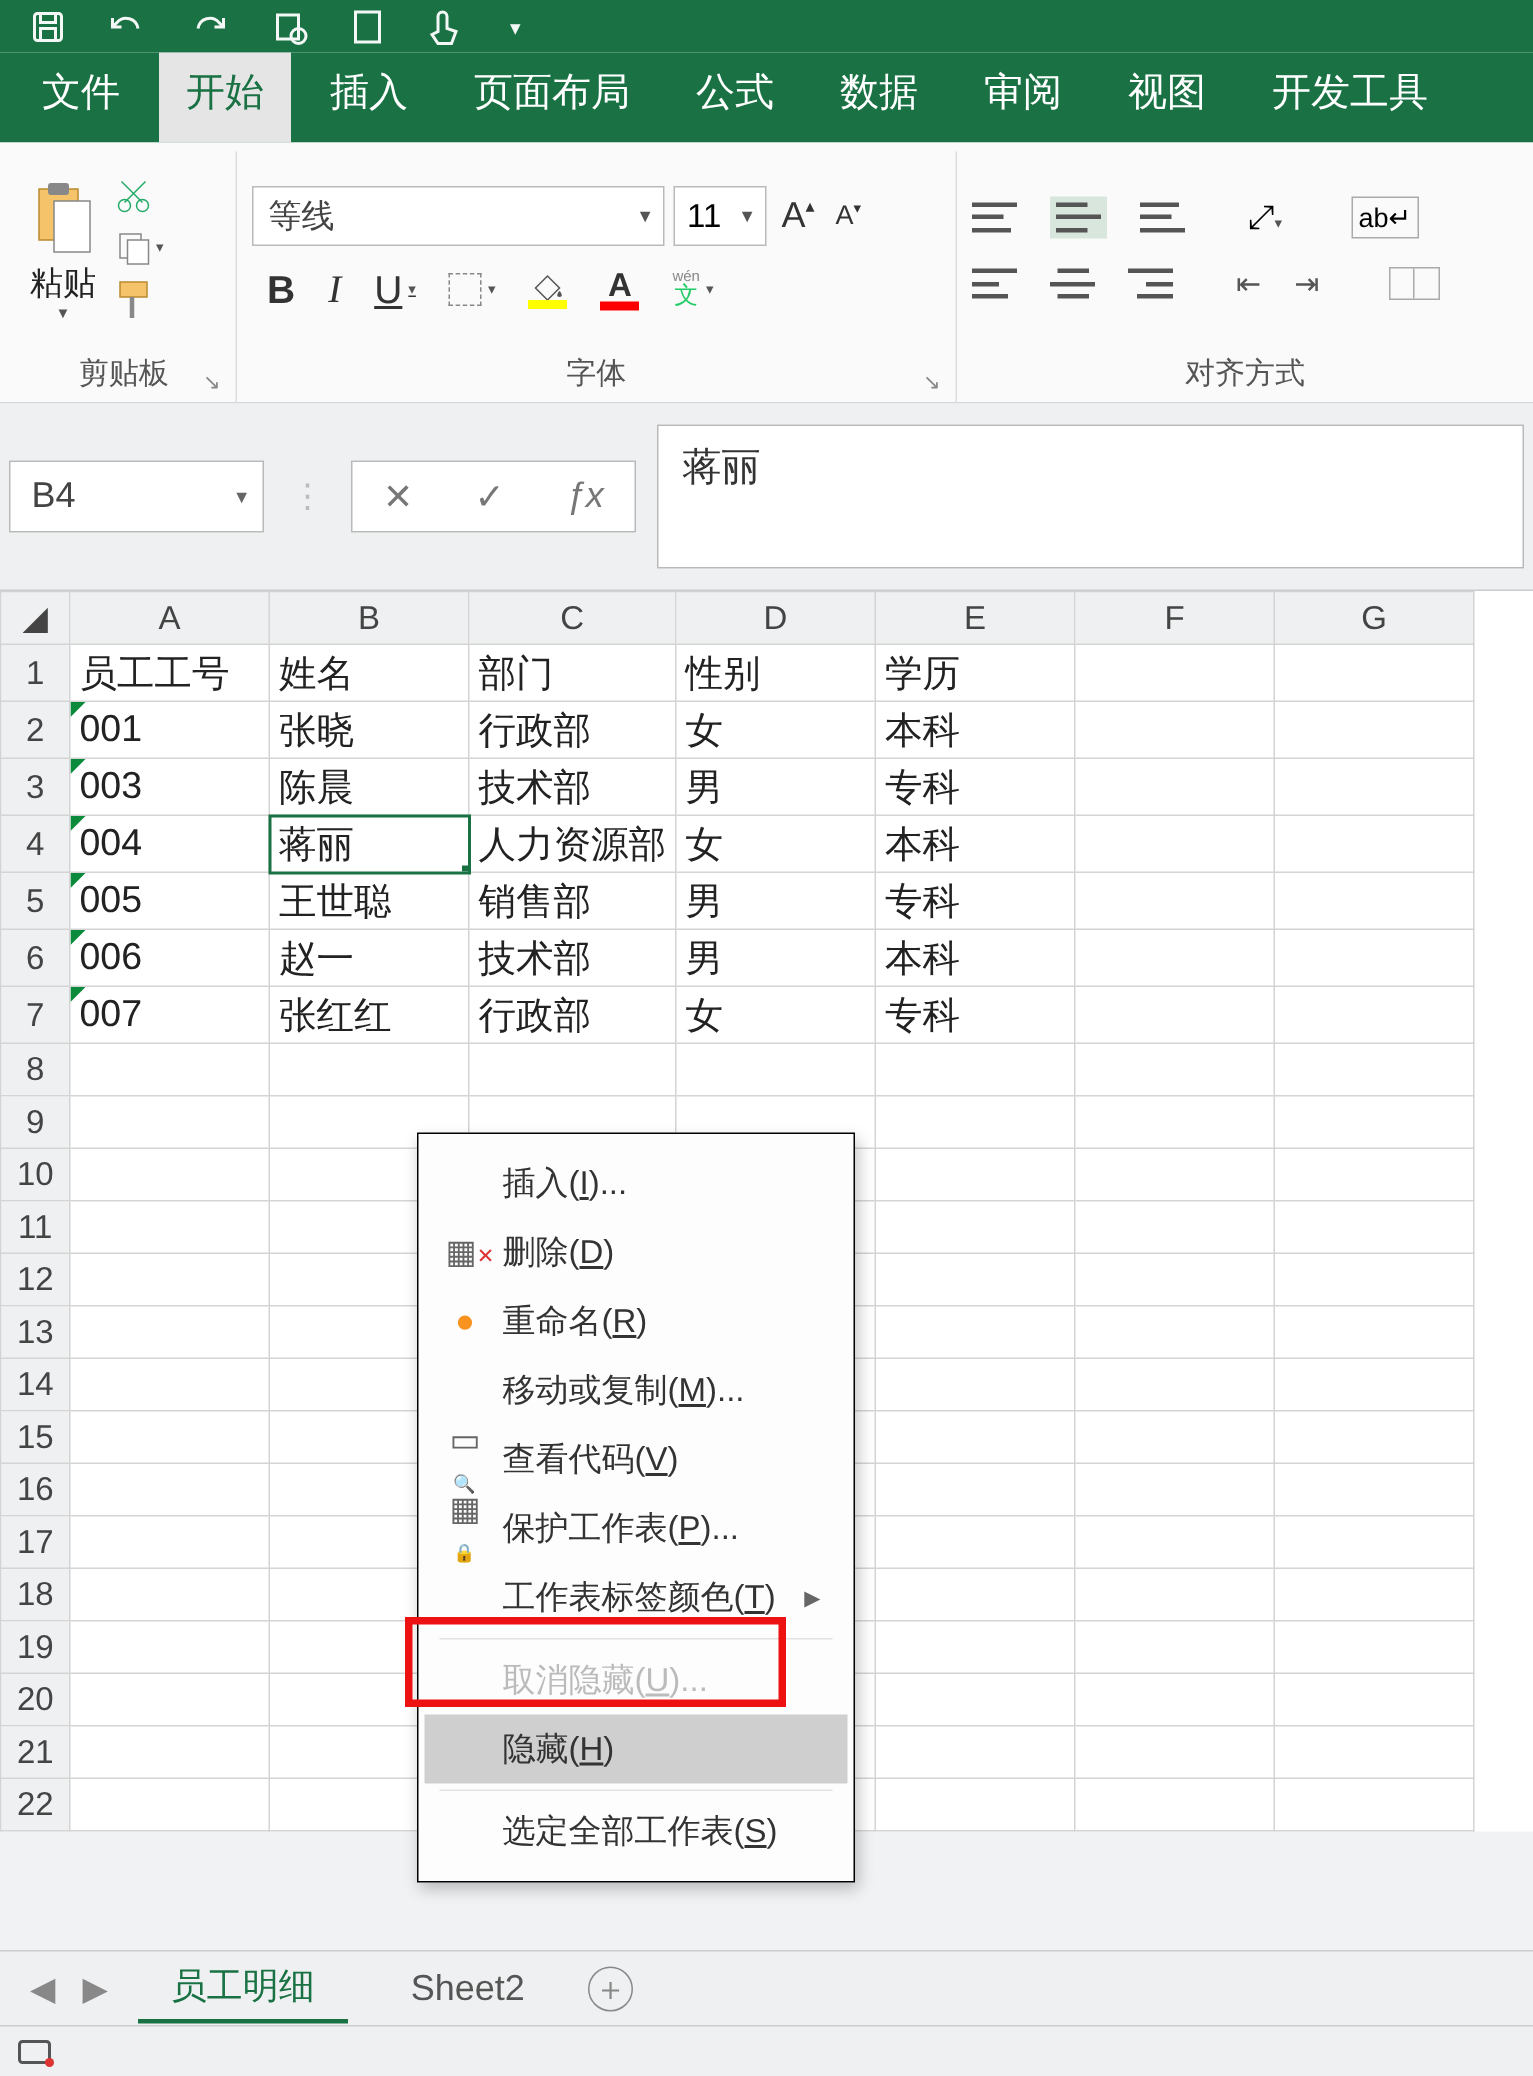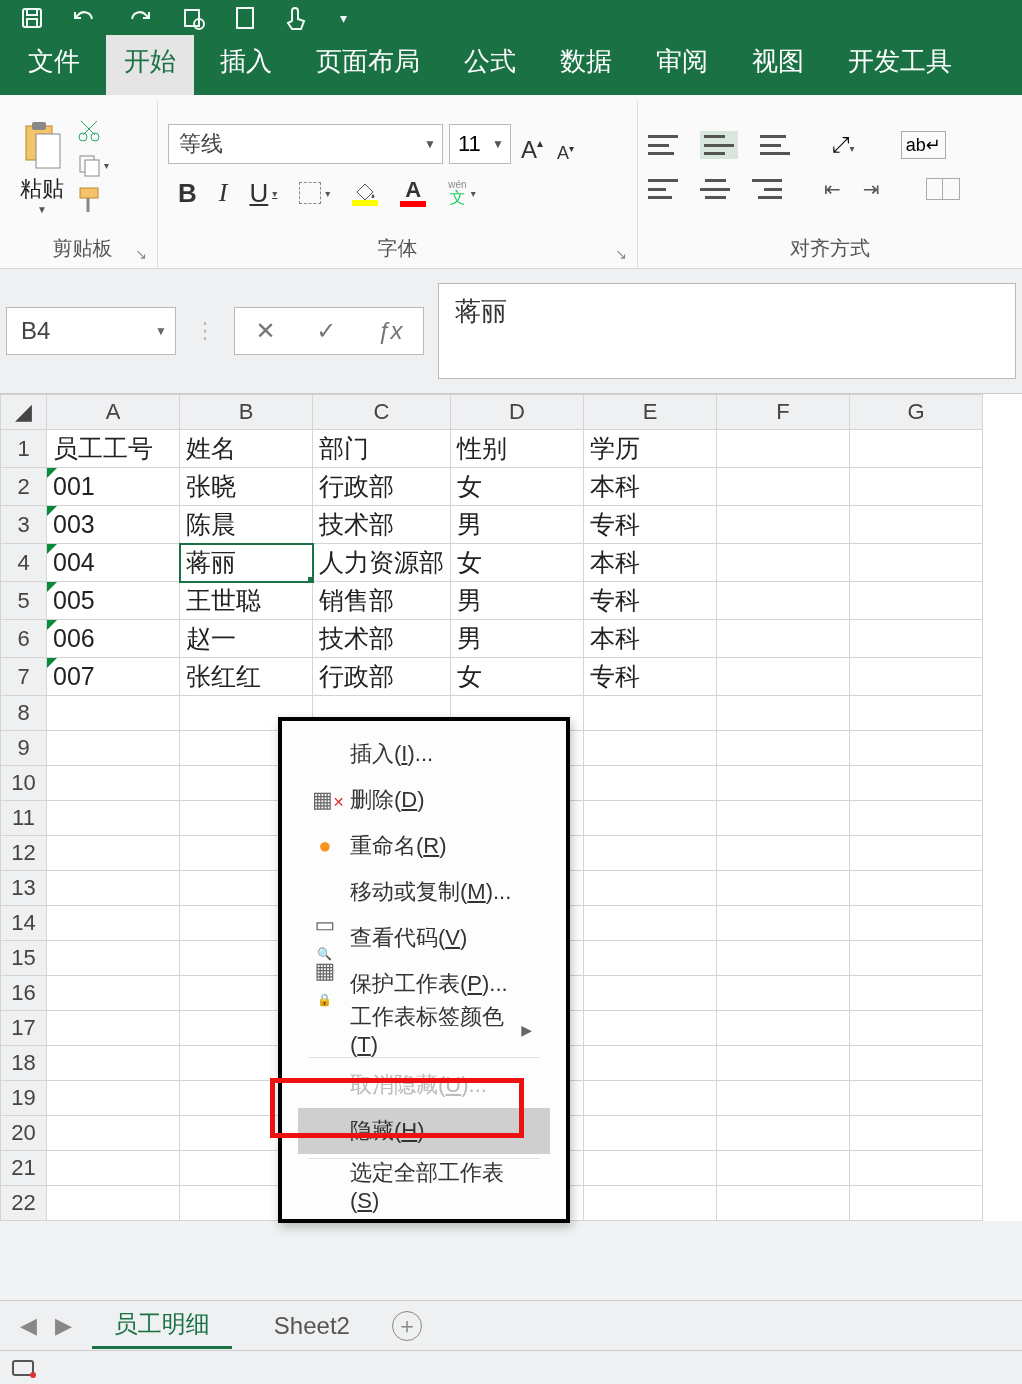--- a/index.html
+++ b/index.html
@@ -57,21 +57,21 @@
 .ribbon-group-label .launcher { position: absolute; right: 0; bottom: 6px; font-size: 14px; color: #888;}
 .clipb-col1 { display: flex; flex-direction: column; }
 .clipb-col2 { display: flex; flex-direction: column; gap: 8px; margin-left: 10px;}
 .clip-icon { display: flex; flex-direction: column; align-items: center; }
 .clip-icon-big { width: 48px; height: 56px; display:flex; align-items:center; justify-content:center;}
 .clip-label { font-size: 22px; color: #222; }
 .tinybtn { display: flex; align-items: center; gap: 2px; }
 .drop-tri { font-size: 10px; color: #555; }
 
 .font-col { display: flex; flex-direction: column; gap: 14px; }
-.font-row1 { display: flex; align-items: flex-end; gap: 6px; }
+.font-row1 { display: flex; align-items: center; gap: 6px; }
 .font-name-box { width: 275px; height: 40px; background:#fff; border:1px solid #b9b9b9; display:flex; align-items:center; padding:0 10px; font-size:22px; color:#444; position:relative;}
 .font-name-box .caret, .font-size-box .caret { position:absolute; right:6px; font-size:12px; color:#555;}
 .font-size-box { width: 62px; height:40px; background:#fff; border:1px solid #b9b9b9; display:flex; align-items:center; padding:0 8px; font-size:22px; position:relative;}
 .font-grow, .font-shrink { font-size: 24px; color:#333; padding: 0 4px;}
 .font-shrink { font-size: 18px; }
 .font-row2 { display:flex; align-items:center; gap: 22px; padding-left: 10px;}
 .font-row2 .btn { font-size: 26px; color:#333; display:flex; align-items:center;}
 .underline-u { text-decoration: underline; }
 .border-swatch { width:22px; height:22px; border:1px dashed #888; display:inline-block;}
 .fill-swatch { width:26px; height:6px; background:#ffff00; display:inline-block;}
@@ -135,23 +135,23 @@
 .sheet-tab.active { border-bottom:3px solid #1a7244; color:#1a7244;}
 .newsheet { width:30px;height:30px;border:1.5px solid #888;border-radius:50%; display:flex;align-items:center;justify-content:center;color:#888;font-size:22px;}
 
 
 .status-bar { position:absolute; left:0; right:0; bottom:0; height:34px; background:#eef0f1; border-top:1px solid #ccc; display:flex;align-items:center;padding:0 12px;}
 .status-bar .rec { width:22px;height:16px;border:2px solid #555;border-radius:3px;position:relative;}
 .status-bar .rec::after{content:"";position:absolute;right:-4px;bottom:-4px;width:6px;height:6px;background:#d33;border-radius:50%;}
 
 
 .context-menu {
-  position:absolute; left:278px; top:717px; width:292px;
-  background:#fdfdfd; border:4px solid #000000; box-shadow:2px 4px 10px rgba(0,0,0,.25);
-  padding:10px 16px;
+  position:absolute; left:278px; top:755px; width:292px;
+  background:#fdfdfd; border:1px solid #000000; box-shadow:2px 4px 10px rgba(0,0,0,.25);
+  padding:10px 4px;
 }
 .cm-item {
   display:flex; align-items:center; height:46px; padding:0 18px 0 52px;
   font-size:22px; color:#333; position:relative; cursor:pointer;
 }
 .cm-item.disabled { color:#bbb; cursor:default;}
 .cm-item.hover { background:#cfcfcf;}
 .cm-item .ic { position:absolute; left:14px; width:26px; text-align:center; color:#666;}
 .cm-item .arrow { margin-left:auto; color:#666; font-size:14px;}
 .cm-sep { height:1px; background:#e2e2e2; margin:4px 10px;}

